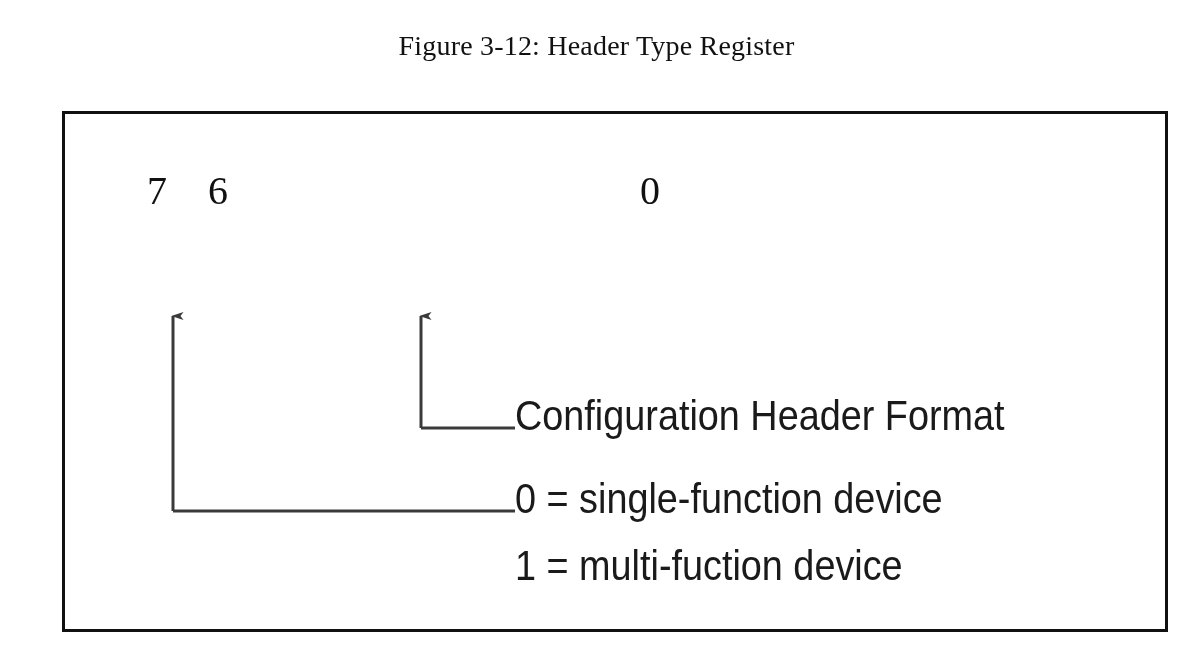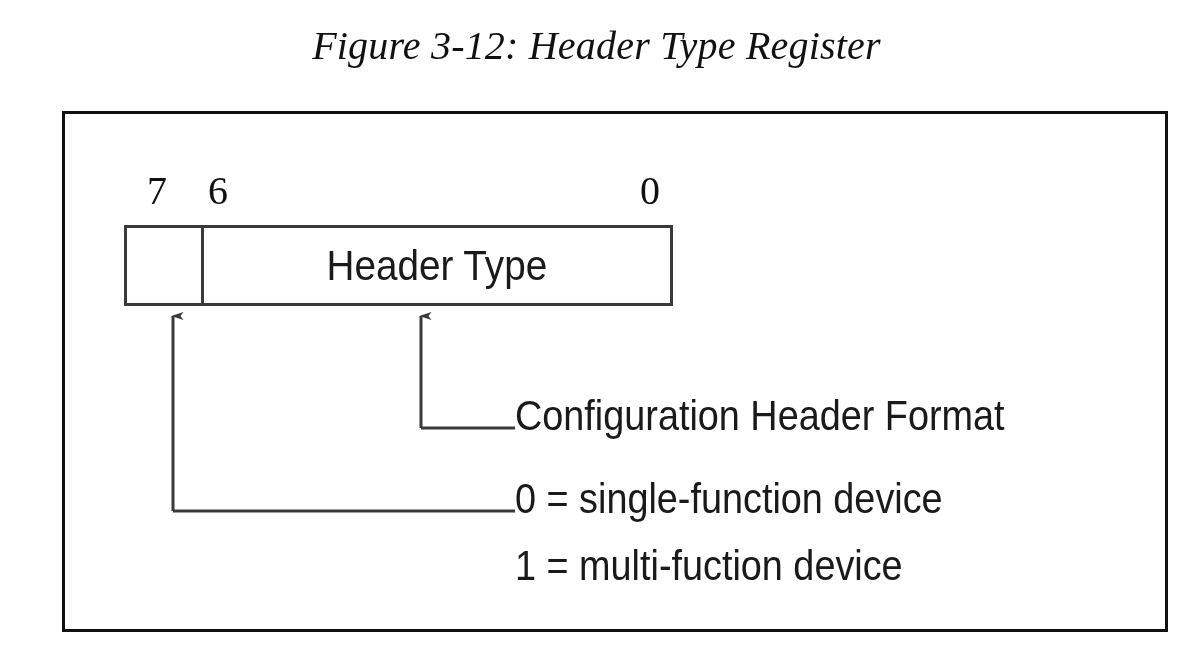--- a/index.html
+++ b/index.html
@@ -18,22 +18,21 @@
   }
 
   
   #figure-title {
     position: absolute;
     left: 0;
     top: 22px;
     width: 1193px;
     text-align: center;
     font-family: "Liberation Serif", "DejaVu Serif", serif;
-    font-style: italic;
-    font-size: 40px;
+    font-size: 28px;
     line-height: 48px;
     letter-spacing: 0.2px;
     color: #111111;
     white-space: nowrap;
   }
 
   
   #figure-frame {
     position: absolute;
     left: 62px;
@@ -133,26 +132,20 @@
 <div id="figure-title">Figure 3-12: Header Type Register</div>
 
 <div id="figure-frame">
 
   <div id="register-diagram">
 
     <div class="bit-label" id="bit-label-7">7</div>
     <div class="bit-label" id="bit-label-6">6</div>
     <div class="bit-label" id="bit-label-0">0</div>
 
-    <div id="register-box">
-      <div id="register-cell-bit7"></div>
-      <div id="register-cell-headertype">
-        <span id="header-type-text">Header Type</span>
-      </div>
-    </div>
 
     <svg id="leader-lines" viewBox="0 0 1106 521">
       <defs>
         <marker id="arrow-up" markerWidth="10" markerHeight="12" refX="5" refY="1.5" orient="auto" markerUnits="userSpaceOnUse">
           <path d="M5,0 L9,12 L5,9 L1,12 Z" fill="#3a3a3a"></path>
         </marker>
       </defs>
 
       <path d="M108,397 L108,202" fill="none" stroke="#3a3a3a" stroke-width="3" marker-end="url(#arrow-up)"></path>
       <path d="M108,397 L450,397" fill="none" stroke="#3a3a3a" stroke-width="3"></path>

